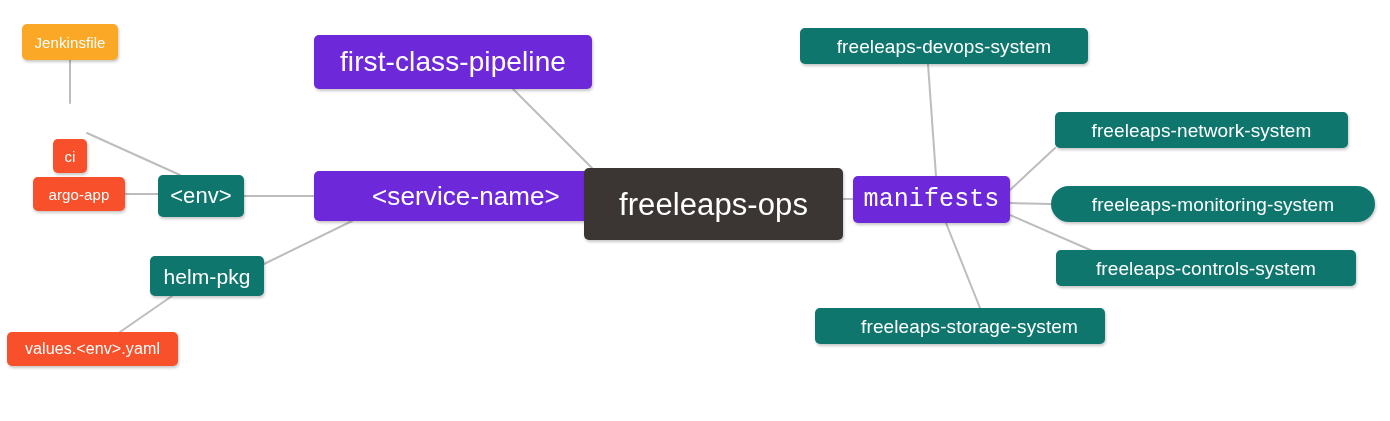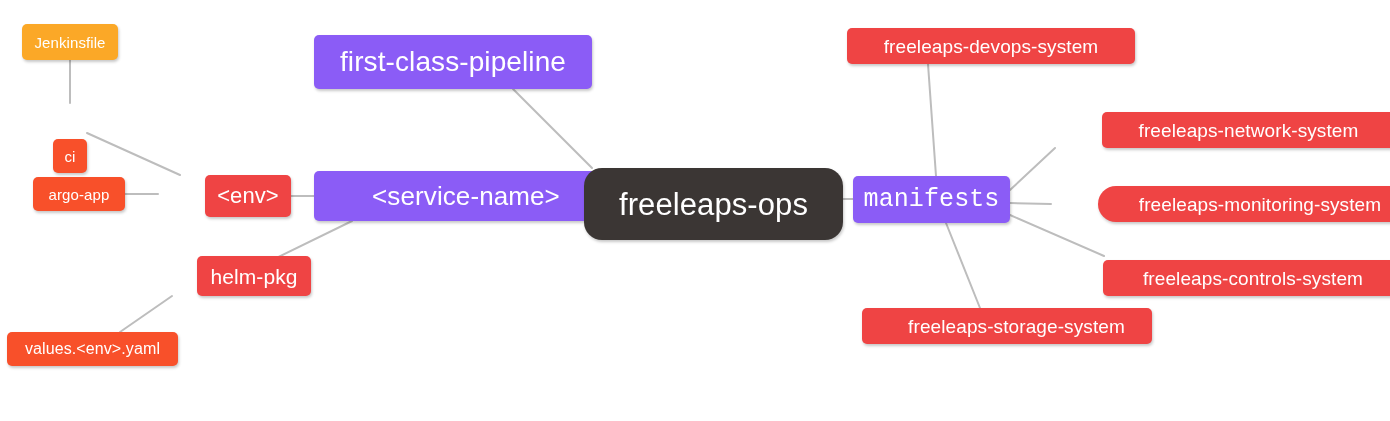--- a/index.html
+++ b/index.html
@@ -35,23 +35,23 @@
     box-sizing: border-box;
     border-radius: 5px;
     color: #ffffff;
     white-space: nowrap;
     line-height: 1;
     text-align: center;
     box-shadow: 1px 2px 3px rgba(0,0,0,0.22);
     letter-spacing: 0.1px;
     z-index: 2;
   }
-  .node-root   { background: #3b3634; border-radius: 18px; }
-  .node-blue   { background: #8b5cf6; }
-  .node-green  { background: #ef4444; margin-left: 47px; }
+  .node-root   { background: #3b3634; }
+  .node-blue   { background: #6d28d9; }
+  .node-green  { background: #0f766e; }
   .node-orange { background: #fba827; }
   .node-red    { background: #f8502a; }
 </style>
 </head>
 <body>
 
 <div id="mindmap">
   <svg id="edges" viewBox="0 0 1390 421" width="1390" height="421" xmlns="http://www.w3.org/2000/svg">
       <line x1="584" y1="197" x2="568" y2="197" stroke="#bdbdbd" stroke-width="2" stroke-linecap="round"></line>
       <line x1="592" y1="168" x2="513" y2="89" stroke="#bdbdbd" stroke-width="2" stroke-linecap="round"></line>
@@ -75,16 +75,16 @@
       <div class="node node-green" style="left: 158px; top: 175px; width: 86px; height: 42px; font-size: 22px;">&lt;env&gt;</div>
       <div class="node node-green" style="left: 150px; top: 256px; width: 114px; height: 40px; font-size: 21px;">helm-pkg</div>
       <div class="node node-red" style="left: 7px; top: 332px; width: 171px; height: 34px; font-size: 16px;">values.&lt;env&gt;.yaml</div>
       <div class="node node-blue" style="left: 314px; top: 35px; width: 278px; height: 54px; font-size: 28px;">first-class-pipeline</div>
       <div class="node node-blue" style="left: 314px; top: 171px; width: 304px; height: 50px; font-size: 26px;">&lt;service-name&gt;</div>
       <div class="node node-root" style="left: 584px; top: 168px; width: 259px; height: 72px; font-size: 31px;">freeleaps-ops</div>
       <div class="node node-blue" style="left: 853px; top: 176px; width: 157px; height: 47px; font-size: 25px; font-family: Liberation Mono, monospace;">manifests</div>
       <div class="node node-green" style="left: 800px; top: 28px; width: 288px; height: 36px; font-size: 19px;">freeleaps-devops-system</div>
       <div class="node node-green" style="left: 1055px; top: 112px; width: 293px; height: 36px; font-size: 19px;">freeleaps-network-system</div>
       <div class="node node-green" style="left: 1051px; top: 186px; width: 324px; height: 36px; font-size: 19px; border-radius: 18px;">freeleaps-monitoring-system</div>
-      <div class="node node-green" style="left: 1056px; top: 260px; width: 300px; height: 36px; font-size: 19px;">freeleaps-controls-system</div>
+      <div class="node node-green" style="left: 1056px; top: 250px; width: 300px; height: 36px; font-size: 19px;">freeleaps-controls-system</div>
       <div class="node node-green" style="left: 815px; top: 308px; width: 290px; height: 36px; font-size: 19px; padding-left: 19px;">freeleaps-storage-system</div>
     </div>
 </div>
 
 </body></html>

